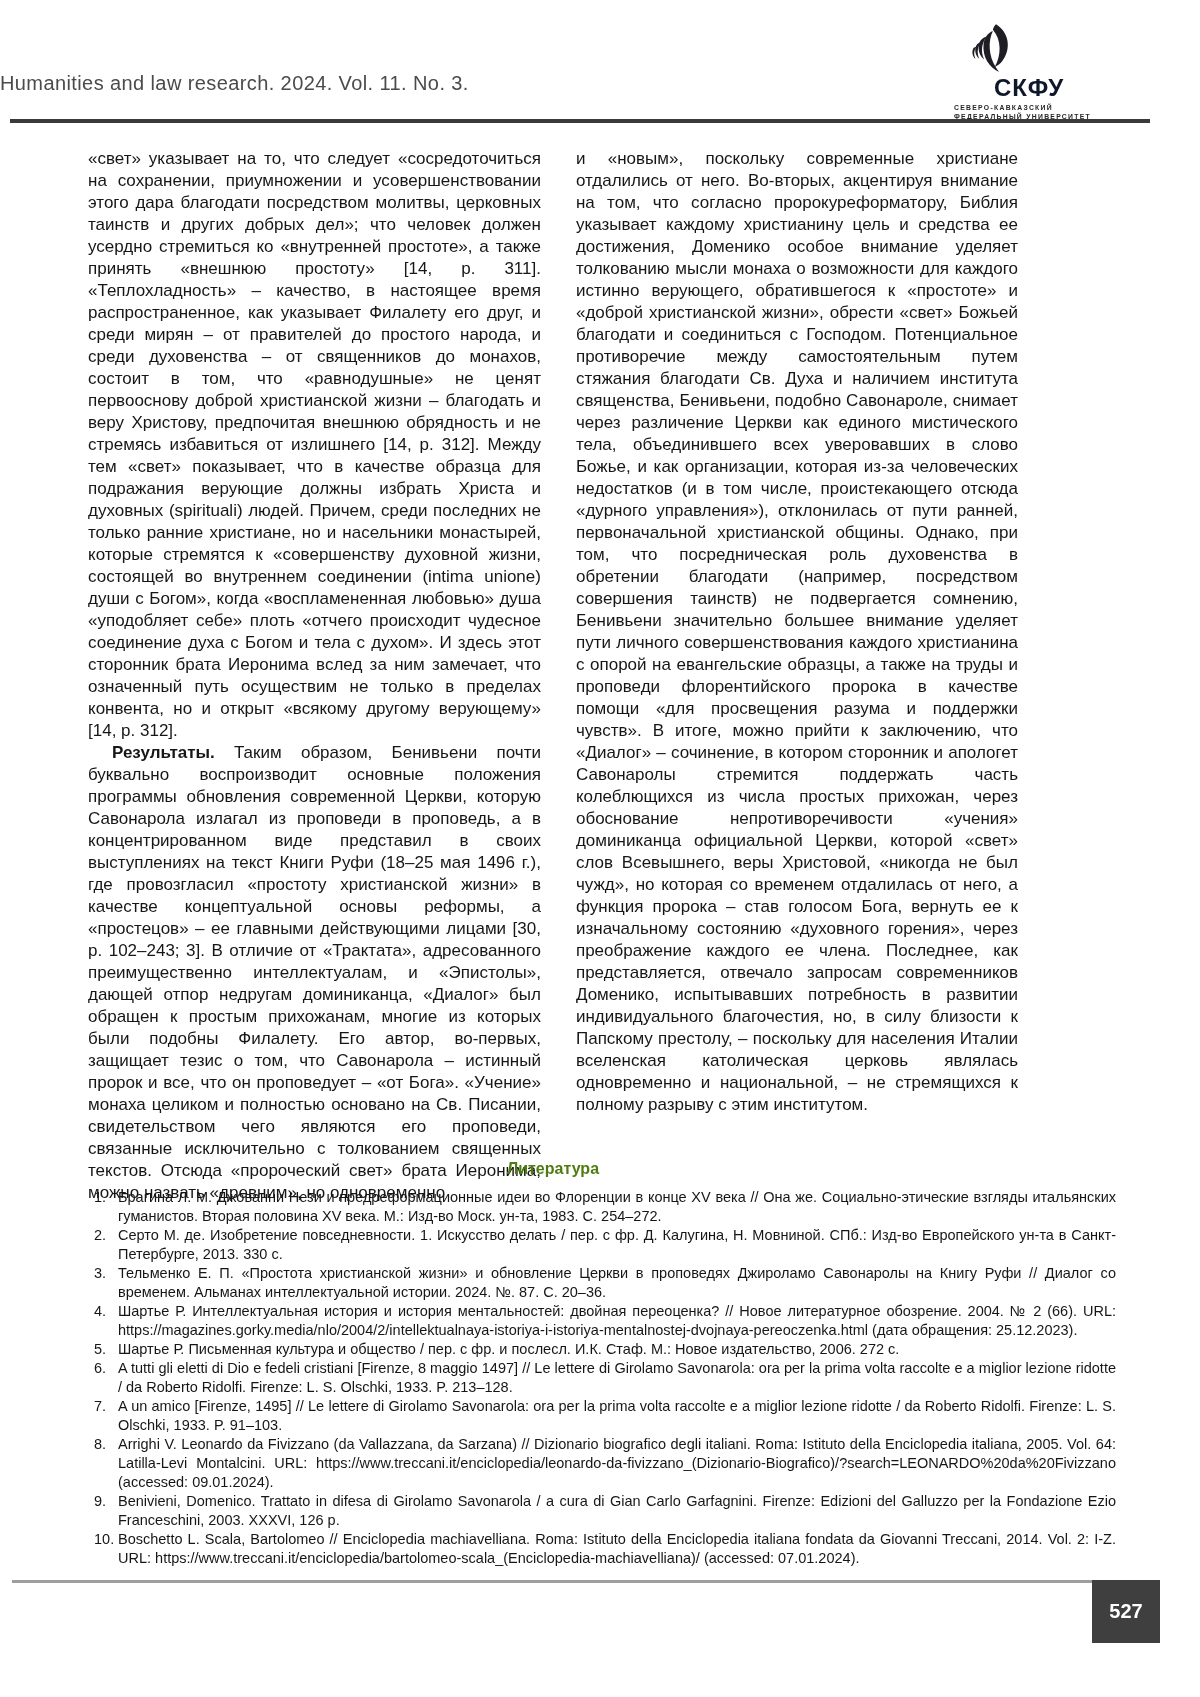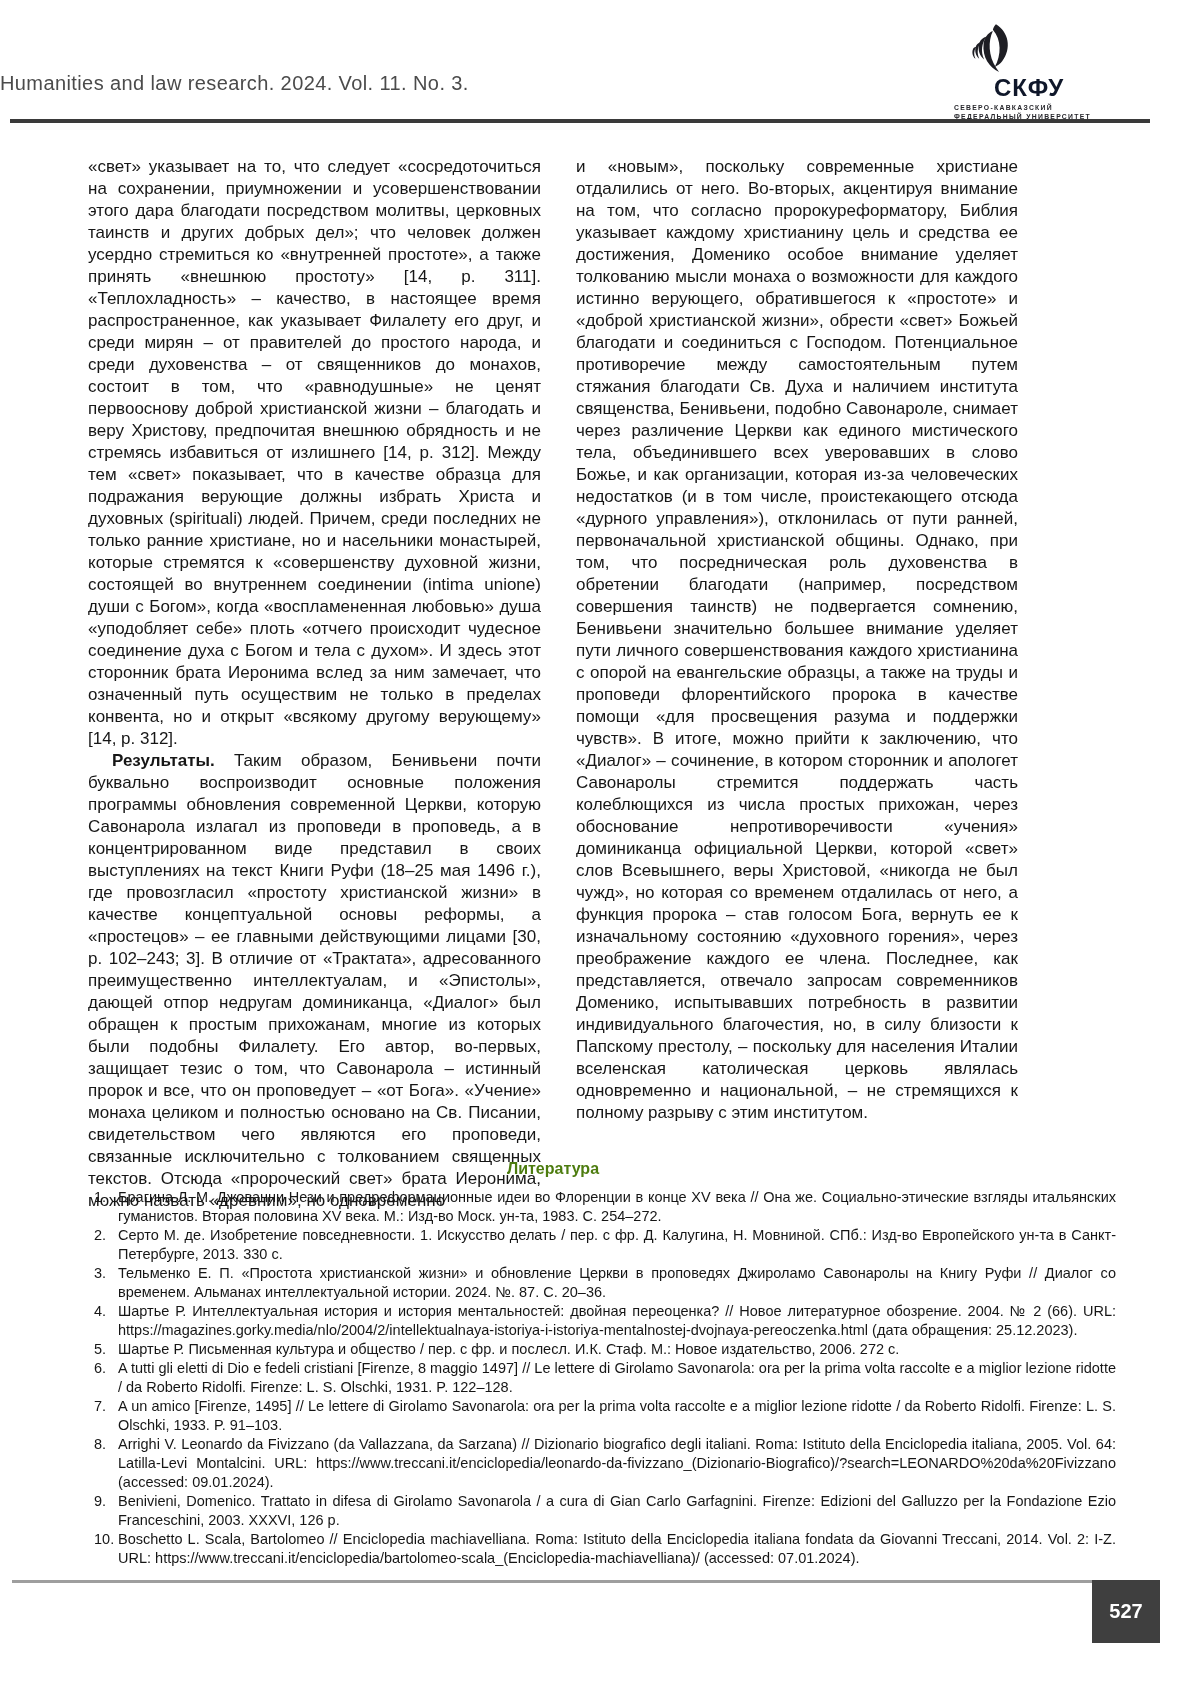--- a/index.html
+++ b/index.html
@@ -28,21 +28,21 @@
     position:absolute; left:16px; top:82px;
     font-size:6.8px; letter-spacing:1.3px; line-height:8.5px;
     color:#26262b; white-space:nowrap; font-weight:700;
   }
   .header-rule {
     position:absolute; top:119px; left:10px; width:1140px; height:4px;
     background:#3a3a3a;
   }
   
   .columns {
-    position:absolute; top:156px; left:88px; width:930px;
+    position:absolute; top:148px; left:88px; width:930px;
     display:flex; gap:35px;
   }
   .col { width:457px; }
   .col.right { width:446px; }
   .col p {
     margin:0;
     font-size:17px; line-height:22px;
     text-align:justify;
   }
   .col p.indent { text-indent:24px; }
@@ -126,21 +126,21 @@
   <div class="ref-item">
     <span class="ref-num">4.</span>
     <span class="ref-text">Шартье Р. Интеллектуальная история и история ментальностей: двойная переоценка? // Новое литературное обозрение. 2004. № 2 (66). URL: https://magazines.gorky.media/nlo/2004/2/intellektualnaya-istoriya-i-istoriya-mentalnostej-dvojnaya-pereoczenka.html (дата обращения: 25.12.2023).</span>
   </div>
   <div class="ref-item">
     <span class="ref-num">5.</span>
     <span class="ref-text">Шартье Р. Письменная культура и общество / пер. с фр. и послесл. И.К. Стаф. М.: Новое издательство, 2006. 272 с.</span>
   </div>
   <div class="ref-item">
     <span class="ref-num">6.</span>
-    <span class="ref-text">A tutti gli eletti di Dio e fedeli cristiani [Firenze, 8 maggio 1497] // Le lettere di Girolamo Savonarola: ora per la prima volta raccolte e a miglior lezione ridotte / da Roberto Ridolfi. Firenze: L. S. Olschki, 1931. P. 122–128.</span>
+    <span class="ref-text">A tutti gli eletti di Dio e fedeli cristiani [Firenze, 8 maggio 1497] // Le lettere di Girolamo Savonarola: ora per la prima volta raccolte e a miglior lezione ridotte / da Roberto Ridolfi. Firenze: L. S. Olschki, 1933. P. 213–128.</span>
   </div>
   <div class="ref-item">
     <span class="ref-num">7.</span>
     <span class="ref-text">A un amico [Firenze, 1495] // Le lettere di Girolamo Savonarola: ora per la prima volta raccolte e a miglior lezione ridotte / da Roberto Ridolfi. Firenze: L. S. Olschki, 1933. P. 91–103.</span>
   </div>
   <div class="ref-item">
     <span class="ref-num">8.</span>
     <span class="ref-text">Arrighi V. Leonardo da Fivizzano (da Vallazzana, da Sarzana) // Dizionario biografico degli italiani. Roma: Istituto della Enciclopedia italiana, 2005. Vol. 64: Latilla-Levi Montalcini. URL: https://www.treccani.it/enciclopedia/leonardo-da-fivizzano_(Dizionario-Biografico)/?search=LEONARDO%20da%20Fivizzano (accessed: 09.01.2024).</span>
   </div>
   <div class="ref-item">

